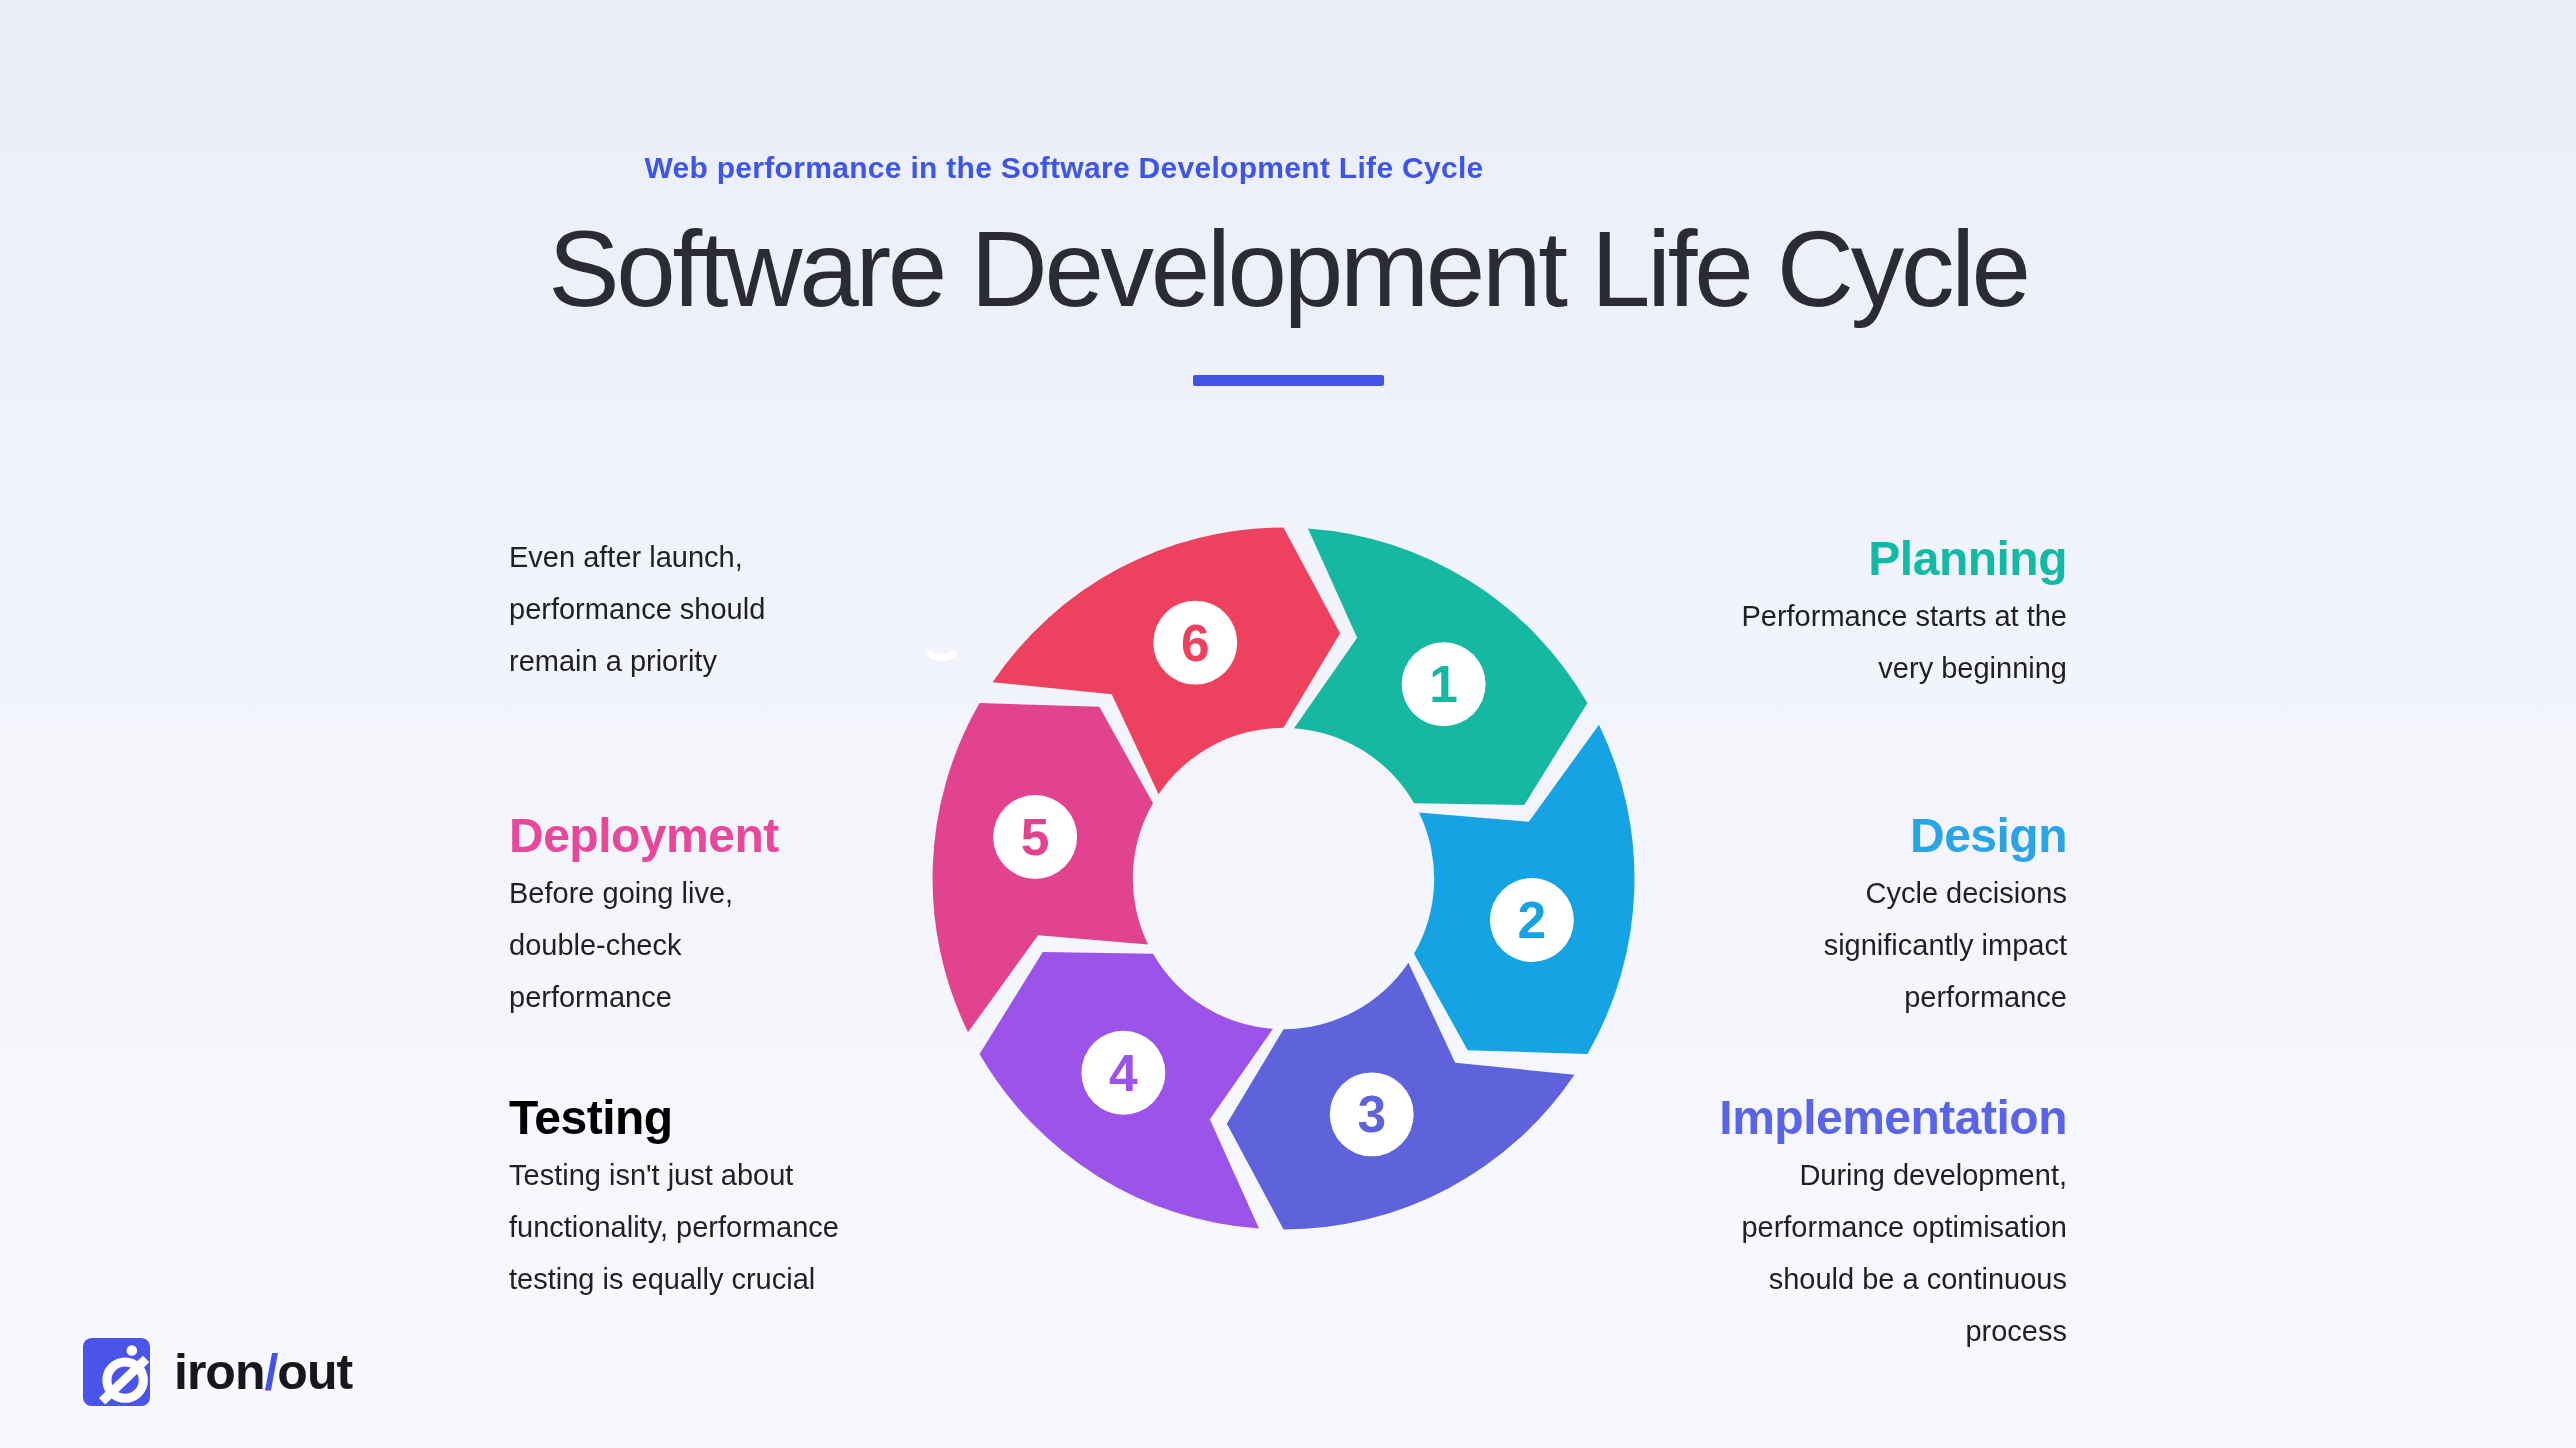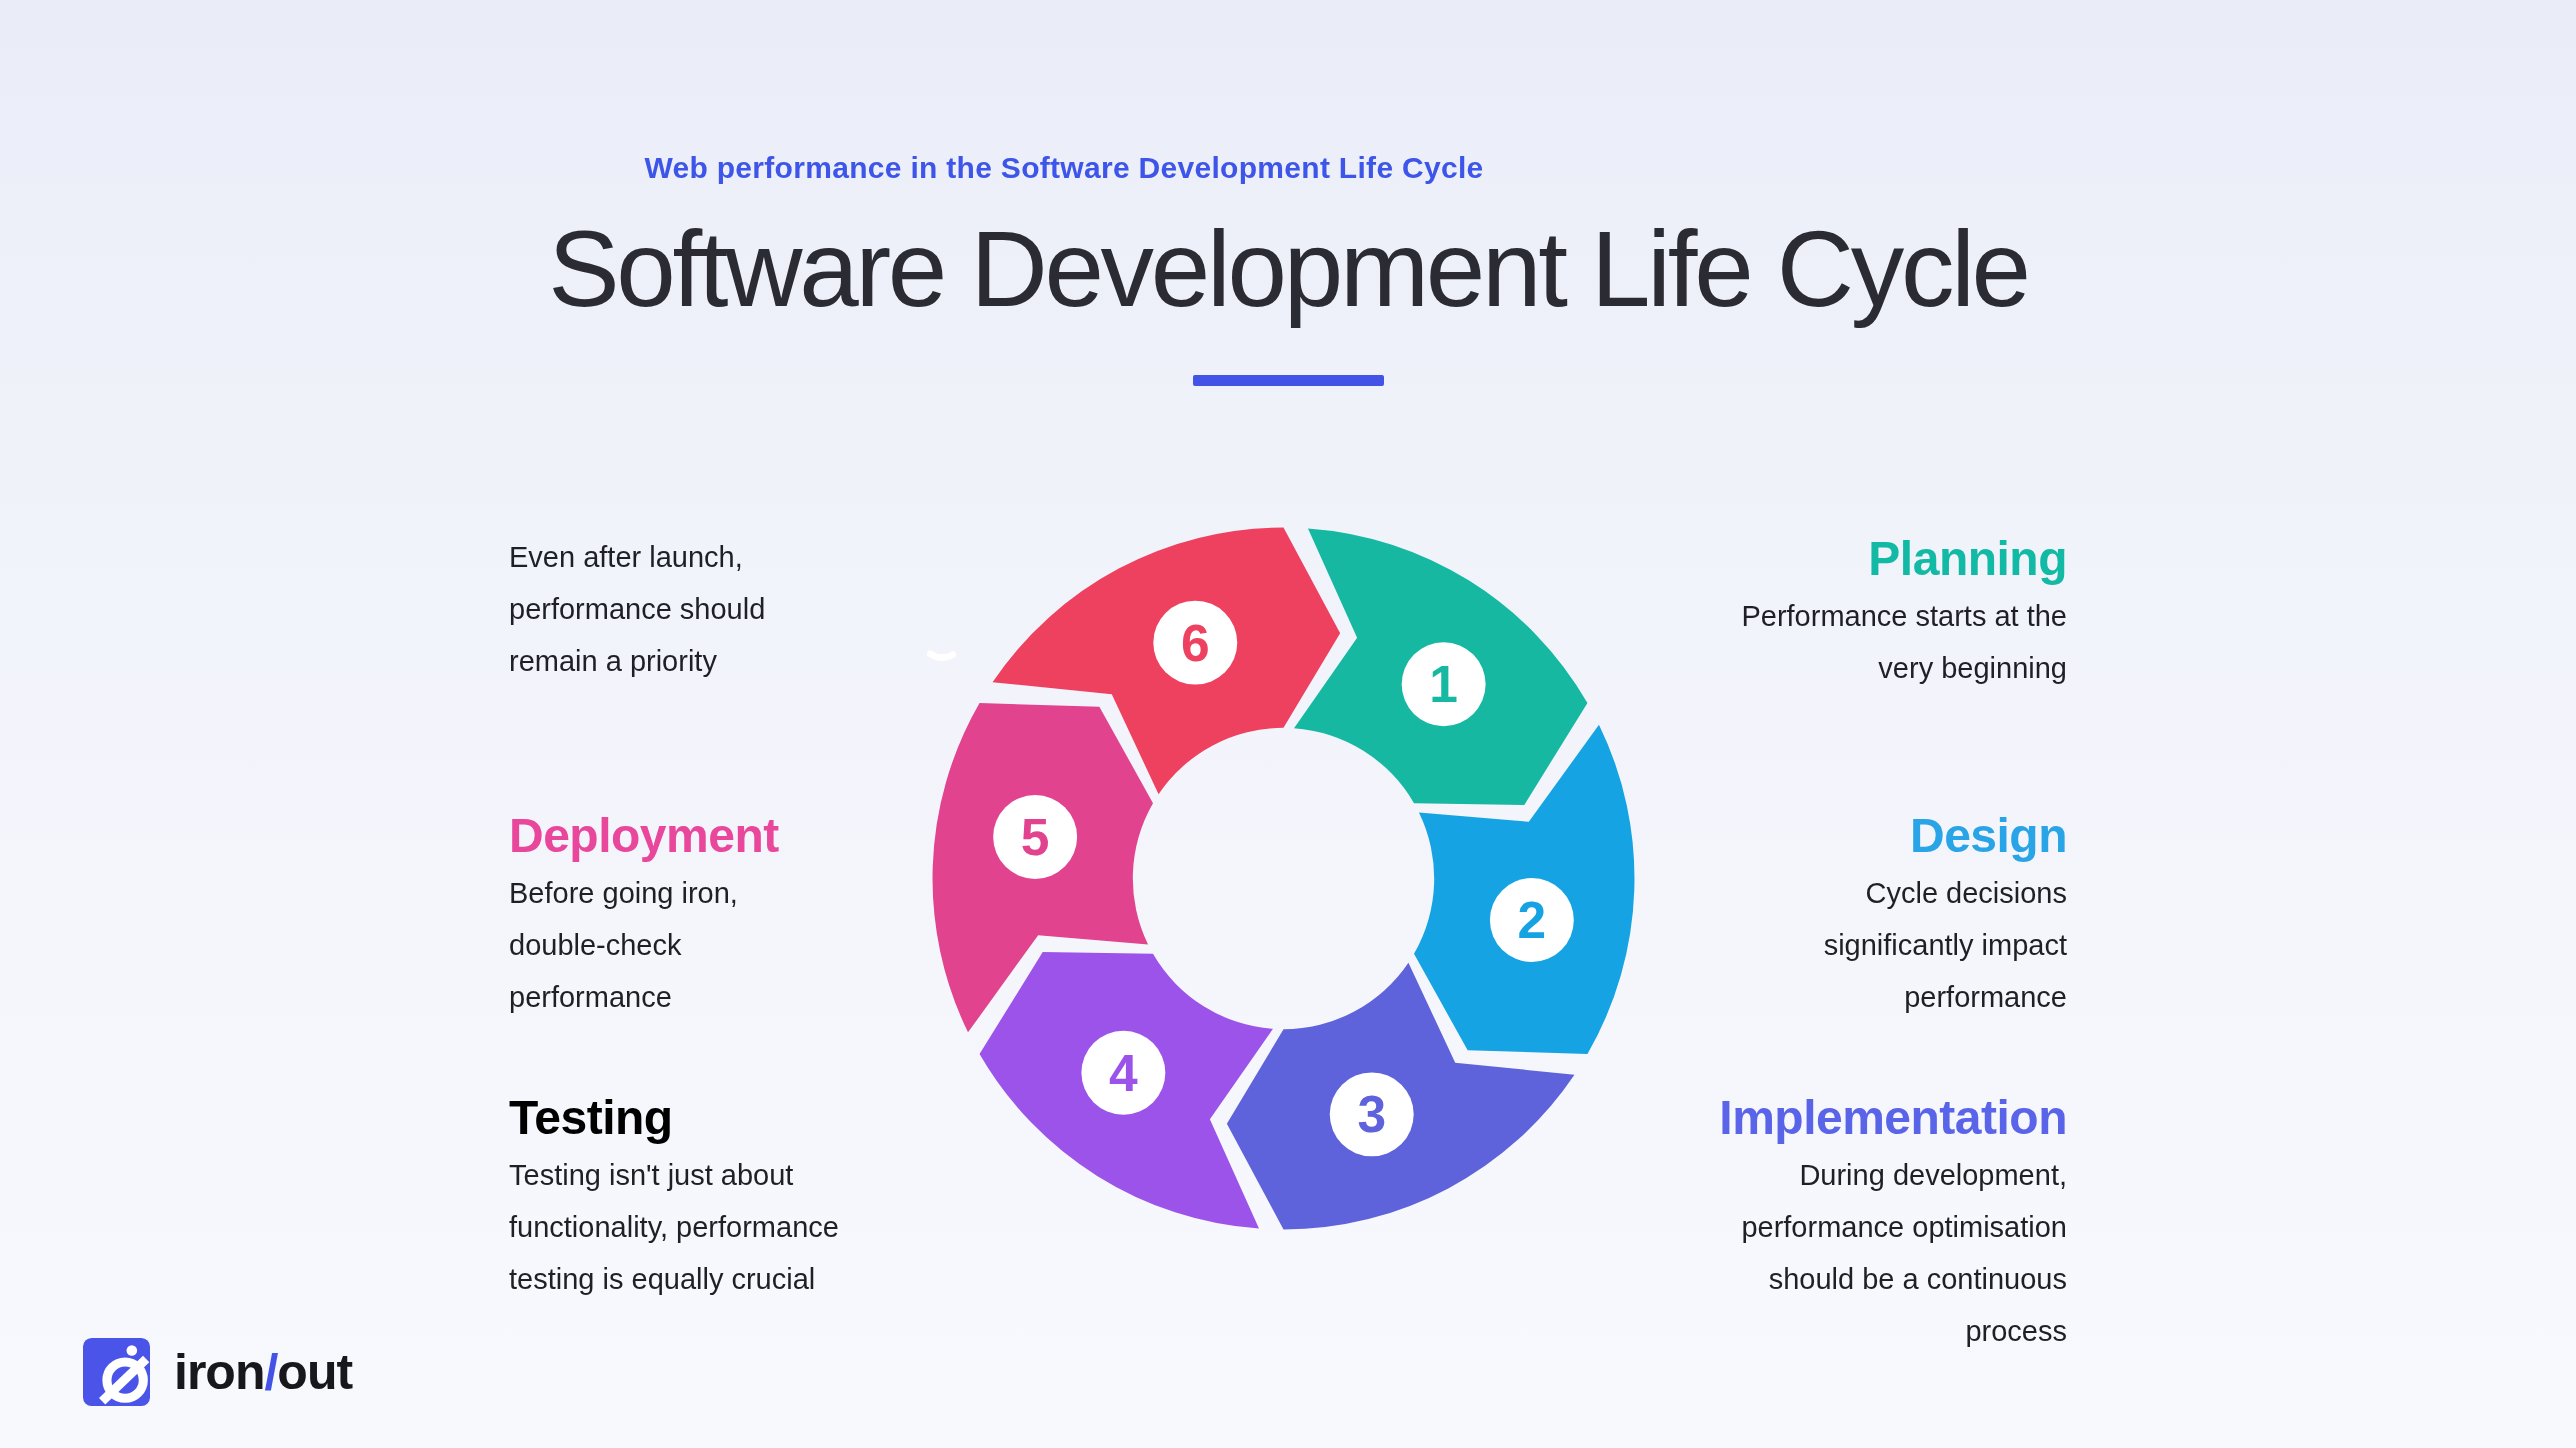--- a/index.html
+++ b/index.html
@@ -51,21 +51,21 @@
 <h1 class="main-title" style="margin: 0px; color: rgb(43, 43, 51);">Software Development Life Cycle</h1>
 <div class="title-underline" style="background: rgb(67, 83, 230);"></div>
 
 <div class="phase-block left col-left row1">
   <span class="phase-desc">Even after launch,
 performance should
 remain a priority</span>
 </div>
 <div class="phase-block left col-left row2">
   <span class="phase-heading" style="color: rgb(232, 71, 156);">Deployment</span>
-  <span class="phase-desc">Before going iron,
+  <span class="phase-desc">Before going live,
 double-check
 performance</span>
 </div>
 <div class="phase-block left col-left row3">
   <span class="phase-heading" style="color: #000000;">Testing</span>
   <span class="phase-desc">Testing isn't just about
 functionality, performance
 testing is equally crucial</span>
 </div>
 

